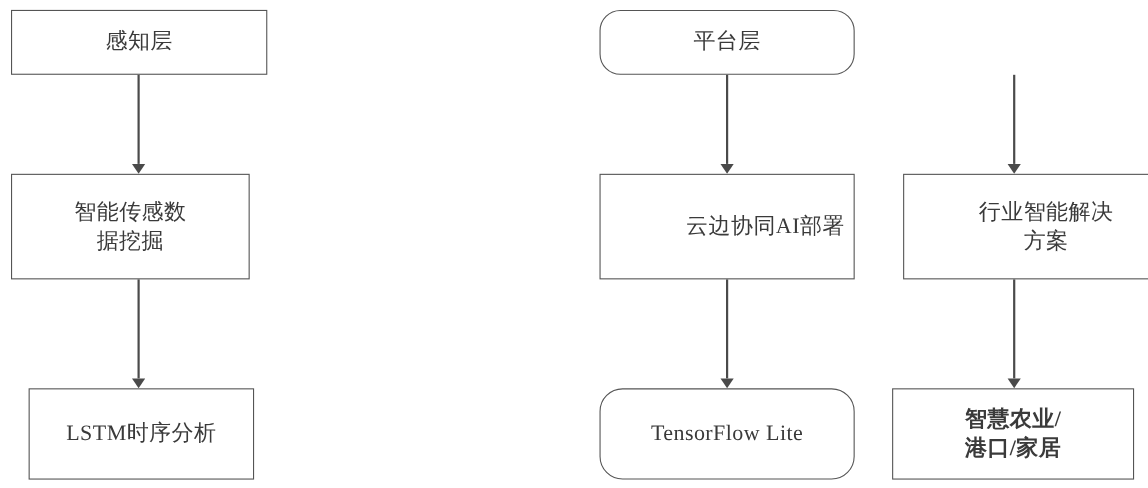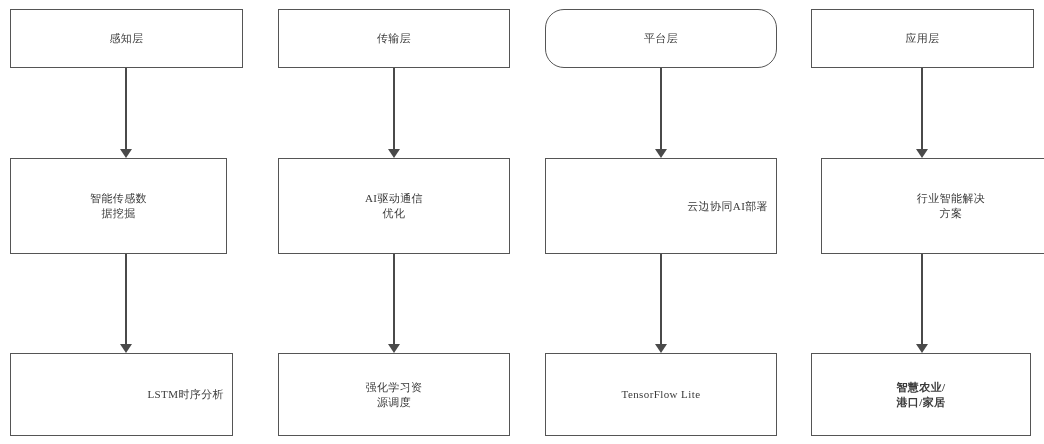--- a/index.html
+++ b/index.html
@@ -28,21 +28,21 @@
     position: absolute;
     box-sizing: border-box;
     border: 1.4px solid #555555;
     background: #ffffff;
     display: flex;
     align-items: center;
     justify-content: center;
     text-align: center;
   }
   .node-label {
-    font-size: 11px;
+    font-size: 20px;
     line-height: 1.32;
     color: #3a3a3a;
     letter-spacing: 0.4px;
     white-space: pre-line;
     padding: 0 8px;
   }
   .row0 { top: 9px;   height: 59px; }
   .row1 { top: 158px; height: 96px; }
   .row2 { top: 353px; height: 83px; }
 
@@ -87,71 +87,47 @@
       <div class="head"></div>
     </div>
     <div class="node row1" style="left:0; width:217px;">
       <span class="node-label">智能传感数
 据挖掘</span>
     </div>
     <div class="connector conn-b" style="left:109px;">
       <div class="shaft"></div>
       <div class="head"></div>
     </div>
-    <div class="node row2" style="left:0; width:223px;justify-content:flex-end;">
+    <div class="node row2" style="left:16px; width:205px;">
       <span class="node-label">LSTM时序分析</span>
     </div>
   </div>
 
-  <div class="column" style="left:278px; width:232px;">
-    <div class="node row0" style="left:0; width:232px;">
-      <span class="node-label">传输层</span>
-    </div>
-    <div class="connector conn-a" style="left:109px;">
-      <div class="shaft"></div>
-      <div class="head"></div>
-    </div>
-    <div class="node row1" style="left:0; width:232px;">
-      <span class="node-label">AI驱动通信
-优化</span>
-    </div>
-    <div class="connector conn-b" style="left:109px;">
-      <div class="shaft"></div>
-      <div class="head"></div>
-    </div>
-    <div class="node row2" style="left:0; width:232px;">
-      <span class="node-label">强化学习资
-源调度</span>
-    </div>
-  </div>
 
   <div class="column" style="left:545px; width:232px;">
     <div class="node row0" style="left:0; width:232px;border-radius:19px;">
       <span class="node-label">平台层</span>
     </div>
     <div class="connector conn-a" style="left:109px;">
       <div class="shaft"></div>
       <div class="head"></div>
     </div>
     <div class="node row1" style="left:0; width:232px;justify-content:flex-end;">
       <span class="node-label">云边协同AI部署</span>
     </div>
     <div class="connector conn-b" style="left:109px;">
       <div class="shaft"></div>
       <div class="head"></div>
     </div>
-    <div class="node row2" style="left:0; width:232px;">
+    <div class="node row2" style="left:0; width:232px;border-radius:21px;">
       <span class="node-label">TensorFlow Lite</span>
     </div>
   </div>
 
   <div class="column" style="left:811px; width:223px;">
-    <div class="node row0" style="left:0; width:223px;">
-      <span class="node-label">应用层</span>
-    </div>
     <div class="connector conn-a" style="left:104px;">
       <div class="shaft"></div>
       <div class="head"></div>
     </div>
     <div class="node row1" style="left:10px; width:260px;">
       <span class="node-label">行业智能解决
 方案</span>
     </div>
     <div class="connector conn-b" style="left:104px;">
       <div class="shaft"></div>

